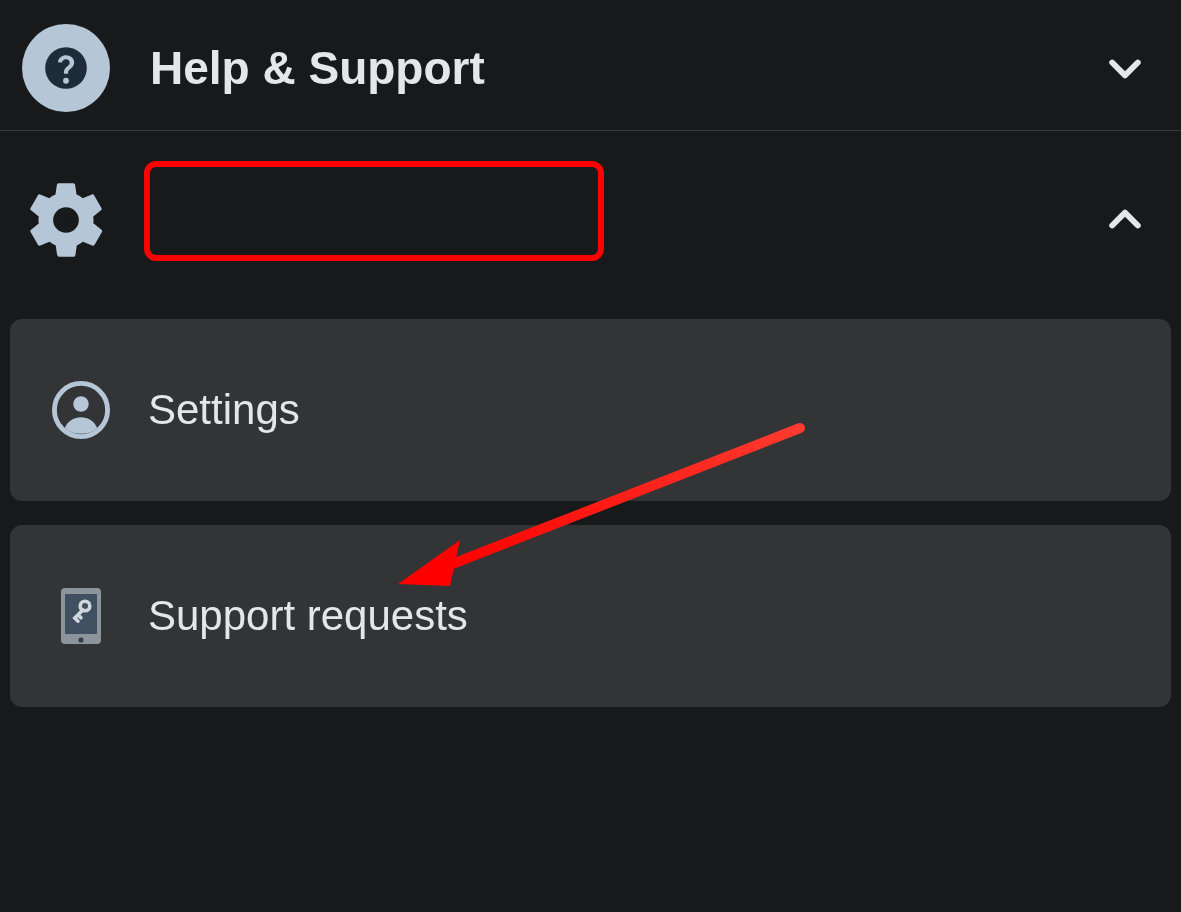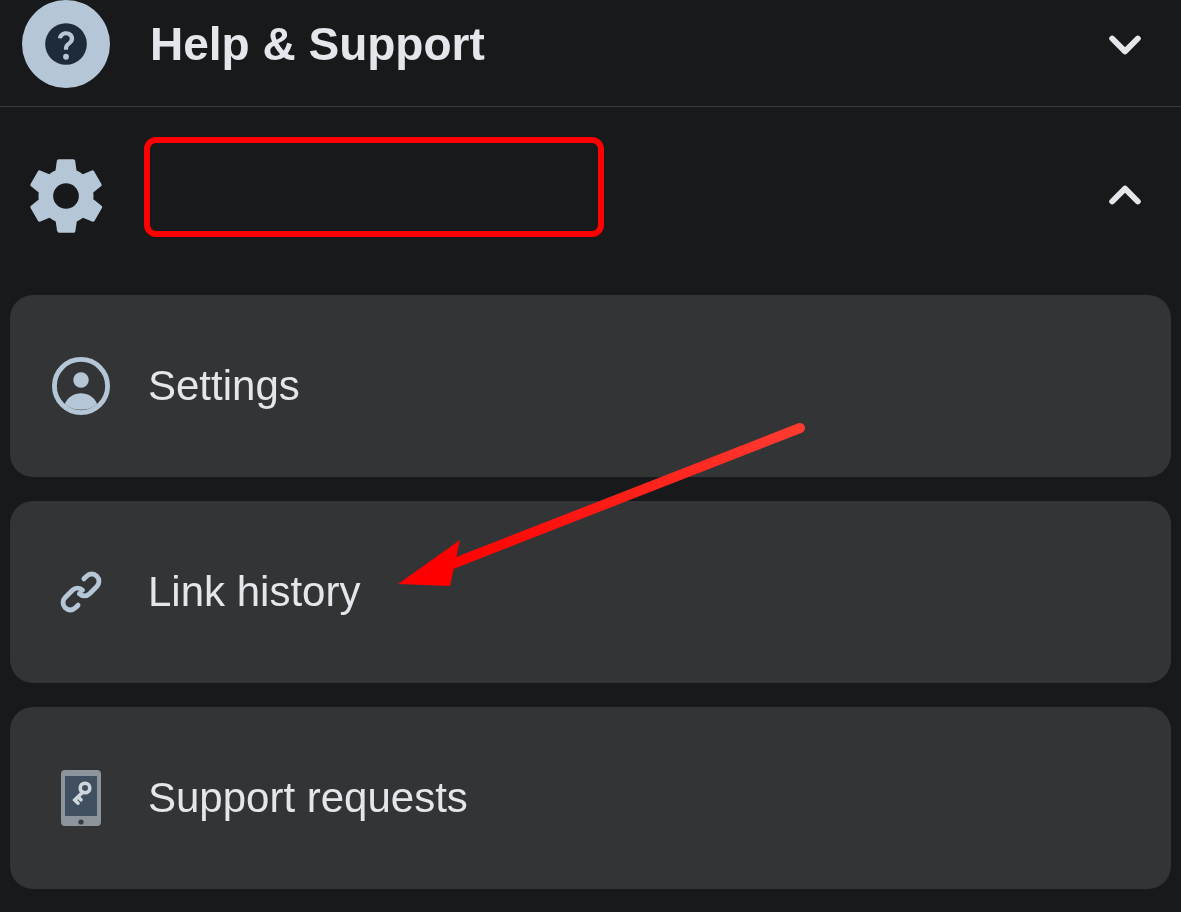--- a/index.html
+++ b/index.html
@@ -10,21 +10,21 @@
       height: 912px;
       overflow: hidden;
       color: #e4e6eb;
     }
 
     
     .section-row {
       display: flex;
       align-items: center;
       gap: 40px;
-      padding: 0 30px 18px 22px;
+      padding: 24px 30px 18px 22px;
       position: relative;
       cursor: pointer;
     }
     .section-row .label {
       font-size: 46px;
       font-weight: 600;
       color: #e4e6eb;
     }
     .section-row .chevron {
       margin-left: auto;
@@ -65,21 +65,21 @@
 
     
     .items-wrap {
       padding: 15px 10px 0 10px;
       display: flex;
       flex-direction: column;
       gap: 24px;
     }
     .item-card {
       background: #323436;
-      border-radius: 23px;
+      border-radius: 12px;
       display: flex;
       align-items: center;
       gap: 36px;
       padding: 60px 40px;
       cursor: pointer;
     }
     .item-card .item-label {
       font-size: 42px;
       font-weight: 500;
       color: #e4e6eb;
@@ -144,28 +144,20 @@
     <div class="item-icon">
       <svg width="58" height="58" viewBox="0 0 24 24">
         <circle cx="12" cy="12" r="11" fill="none" stroke="#b5c6d6" stroke-width="2"></circle>
         <circle cx="12" cy="9.5" r="3.2" fill="#b5c6d6"></circle>
         <path fill="#b5c6d6" d="M5.3 19.5c1.2-3 3.9-4.5 6.7-4.5s5.5 1.5 6.7 4.5a10.95 10.95 0 0 1-13.4 0z"></path>
       </svg>
     </div>
     <div class="item-label">Settings</div>
   </div>
 
-  <div class="item-card">
-    <div class="item-icon">
-      <svg width="58" height="58" viewBox="0 0 24 24">
-        <path fill="#b5c6d6" d="M10.6 13.4a4 4 0 0 0 5.66 0l3-3A4 4 0 1 0 13.6 4.74l-1.1 1.1a1 1 0 1 0 1.42 1.42l1.1-1.1a2 2 0 1 1 2.83 2.83l-3 3a2 2 0 0 1-2.83 0 1 1 0 0 0-1.42 1.41zM13.4 10.6a4 4 0 0 0-5.66 0l-3 3a4 4 0 1 0 5.66 5.66l1.1-1.1a1 1 0 1 0-1.42-1.42l-1.1 1.1A2 2 0 1 1 6.16 15l3-3a2 2 0 0 1 2.83 0 1 1 0 0 0 1.41-1.4z"></path>
-      </svg>
-    </div>
-    <div class="item-label">Link history</div>
-  </div>
 
   <div class="item-card">
     <div class="item-icon">
       <svg width="50" height="64" viewBox="0 0 24 32">
         <rect x="2" y="2" width="20" height="28" rx="2" fill="#8c959c"></rect>
         <rect x="4" y="5" width="16" height="20" fill="#405060"></rect>
         <circle cx="12" cy="28" r="1.3" fill="#3a3b3c"></circle>
         <g transform="translate(7.5,8)">
           <circle cx="6.5" cy="3" r="2.4" fill="none" stroke="#cfd6dc" stroke-width="1.8"></circle>
           <path d="M5.4 5 1.4 9 l1.6 1.6 M3 7.4 l1.5 1.5" fill="none" stroke="#cfd6dc" stroke-width="1.8" stroke-linecap="round"></path>

